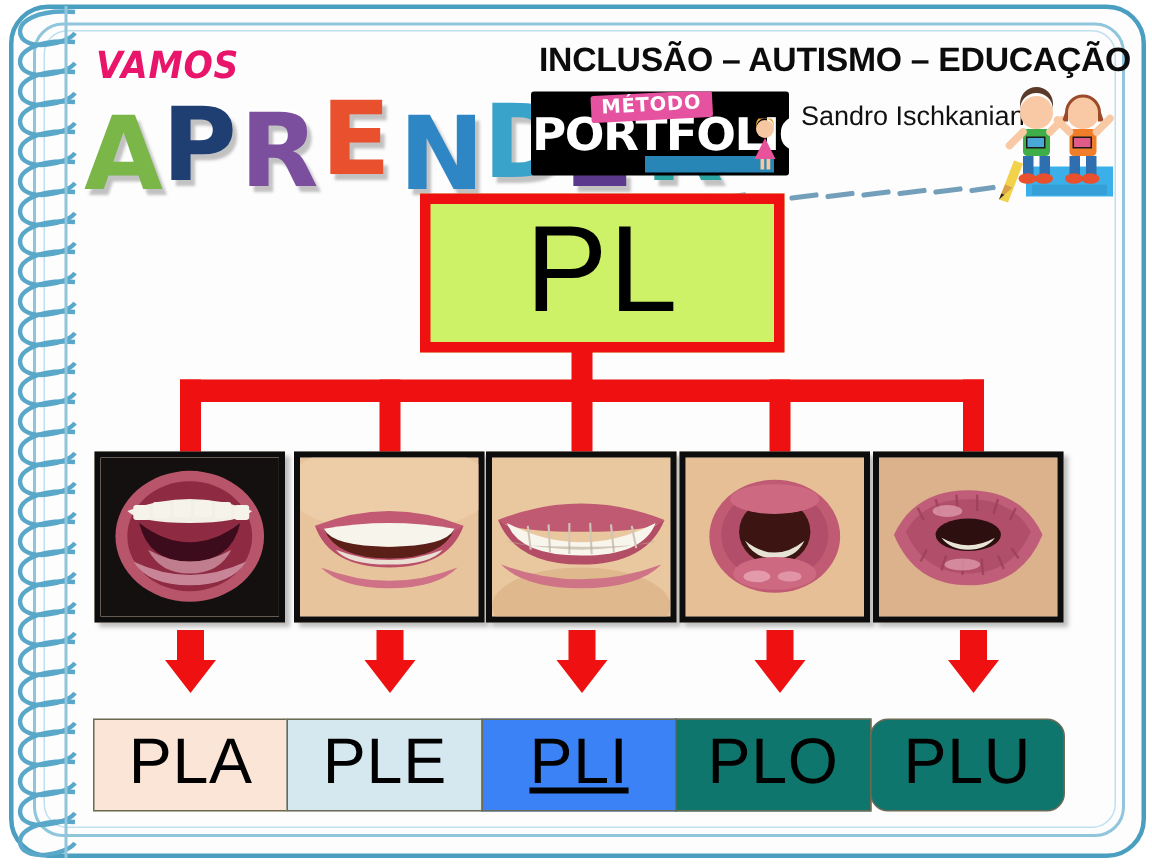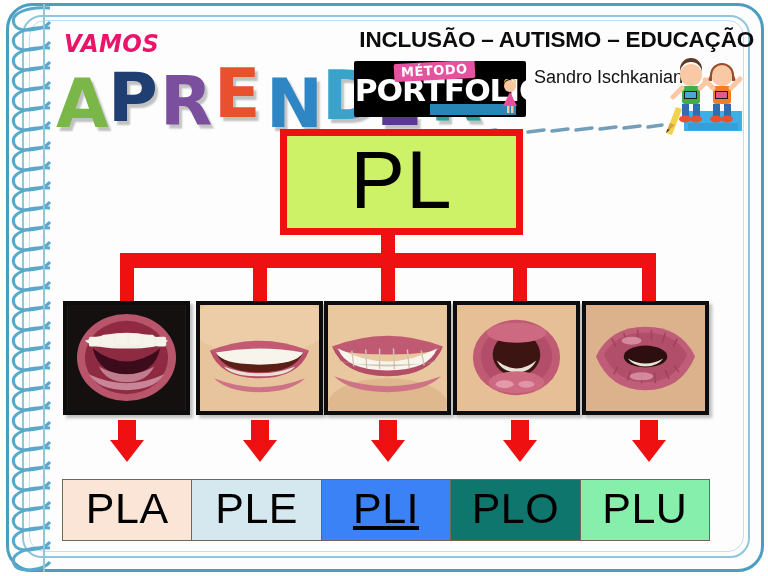--- a/index.html
+++ b/index.html
@@ -423,18 +423,18 @@
       </div>
       <div class="syl" style="background: rgb(214, 232, 239);">
         <span>PLE</span>
       </div>
       <div class="syl" style="background: #3b82f6; text-decoration: underline;">
         <span>PLI</span>
       </div>
       <div class="syl" style="background: #0f766e;">
         <span>PLO</span>
       </div>
-      <div class="syl" style="background: #86efac;">
+      <div class="syl" style="background: #0f766e; border-radius: 12px;">
         <span>PLU</span>
       </div>
     </div>
 
 </div>
 
 </body></html>

